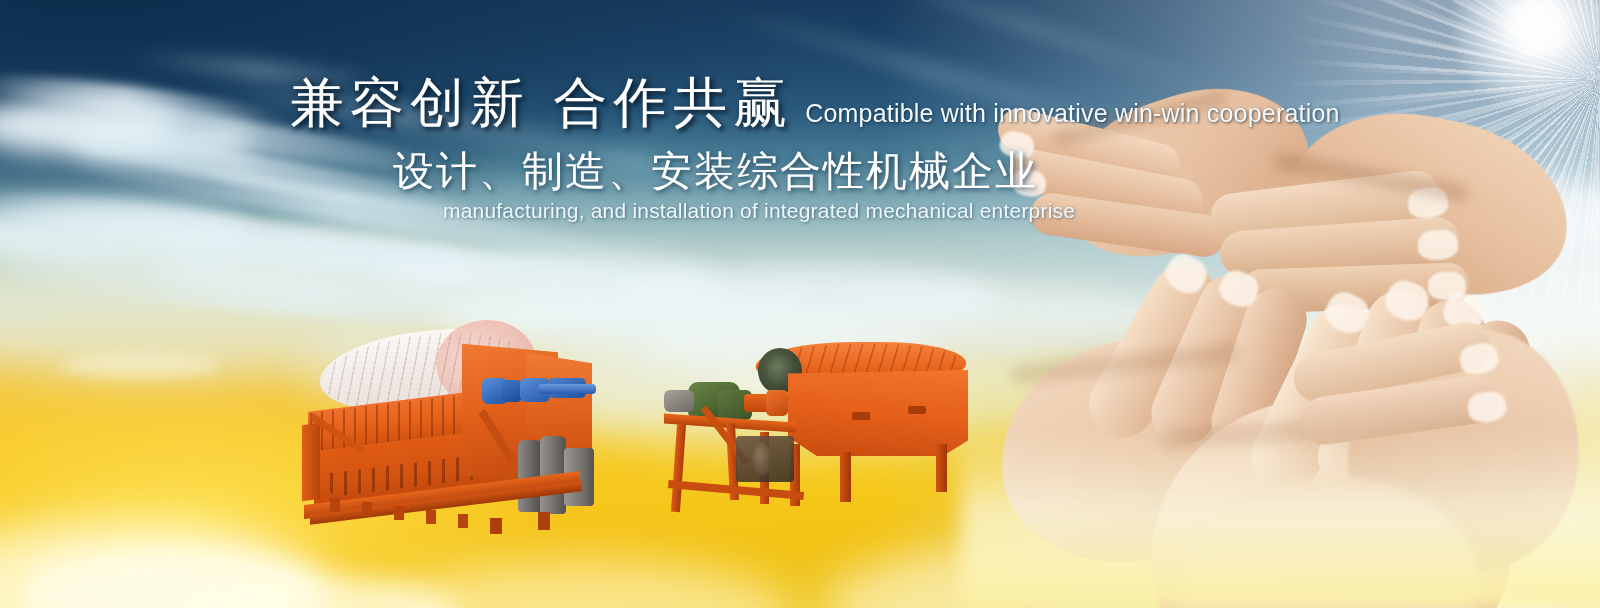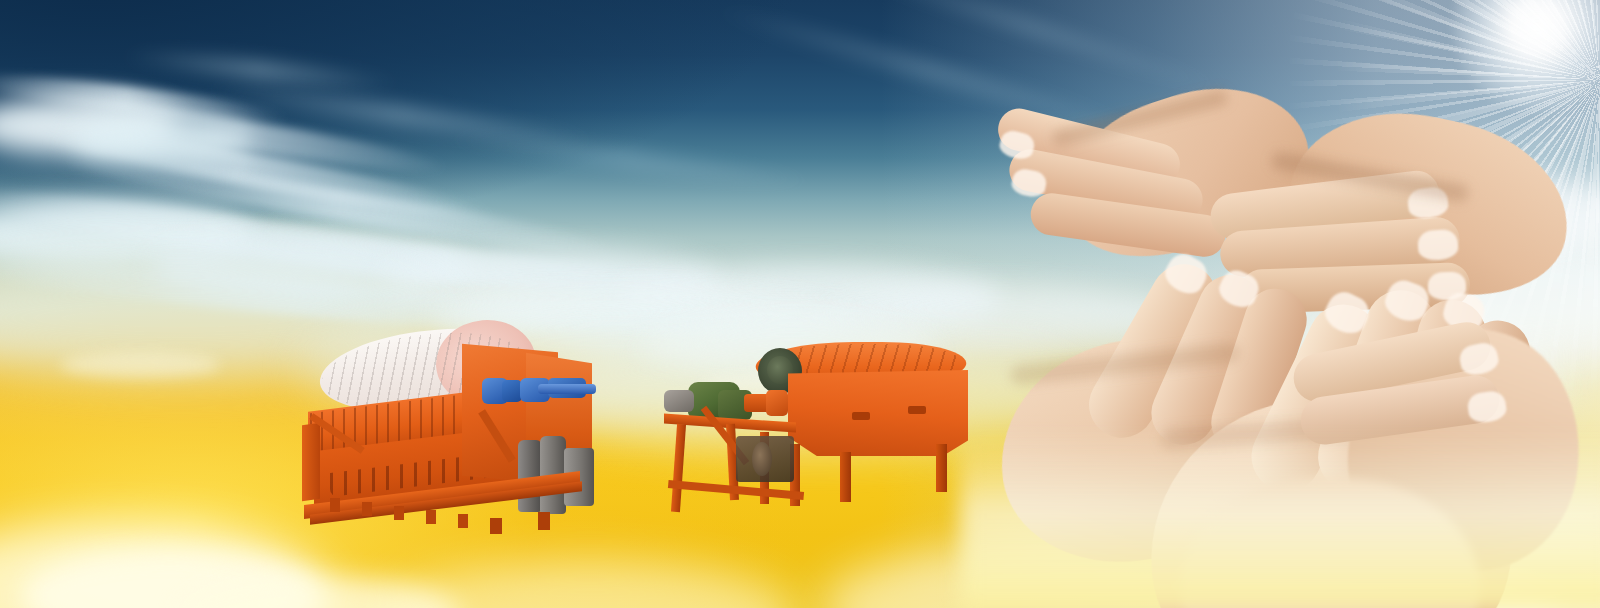--- a/index.html
+++ b/index.html
@@ -406,14 +406,24 @@
     <div class="pc" style="left:296px;top:108px;width:11px;height:48px;background:linear-gradient(90deg,#d2540f,#9e3707);"></div>
 
     <div class="pc" style="left:96px;top:100px;width:58px;height:46px;border-radius:4px;
          background:linear-gradient(160deg,#6b5540,#3b2f22);opacity:.9;"></div>
     <div class="pc" style="left:112px;top:106px;width:20px;height:34px;border-radius:50%;
          background:radial-gradient(ellipse at 40% 38%,#8c7459,#4a3a28);"></div>
 
     <div class="pc" style="left:28px;top:150px;width:136px;height:8px;background:#c64d0f;transform:rotate(5deg);"></div>
   </div>
 
+  <div id="text-block">
+    <div id="headline-row">
+      <div id="headline">兼容创新  合作共赢</div>
+      <div id="sub-en-1">Compatible with innovative win-win cooperation</div>
+    </div>
+    <div id="line2-row">
+      <div id="headline2">设计、制造、安装综合性机械企业</div>
+    </div>
+    <div id="sub-en-2">manufacturing, and installation of integrated mechanical enterprise</div>
+  </div>
 
 </div>
 
 </body></html>

